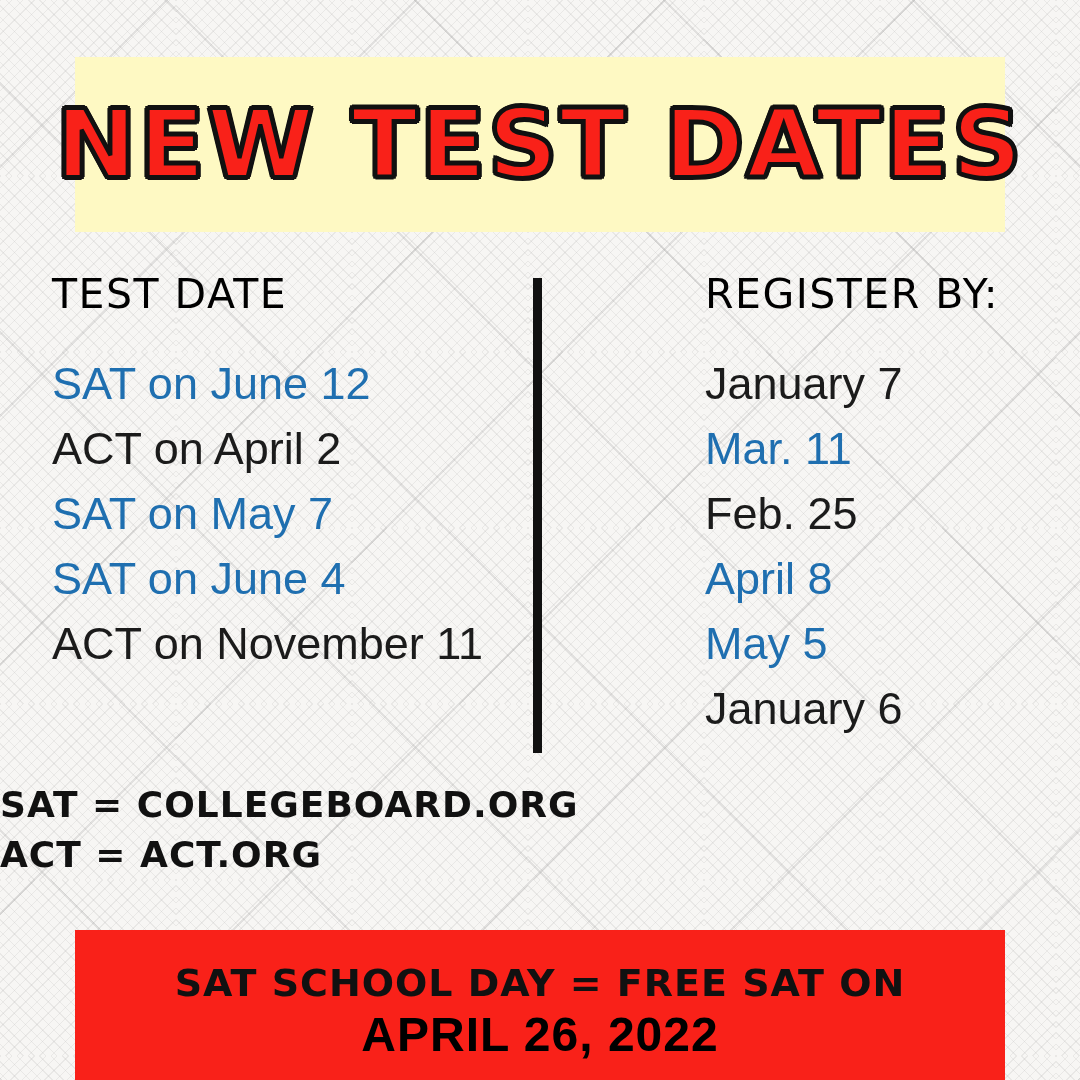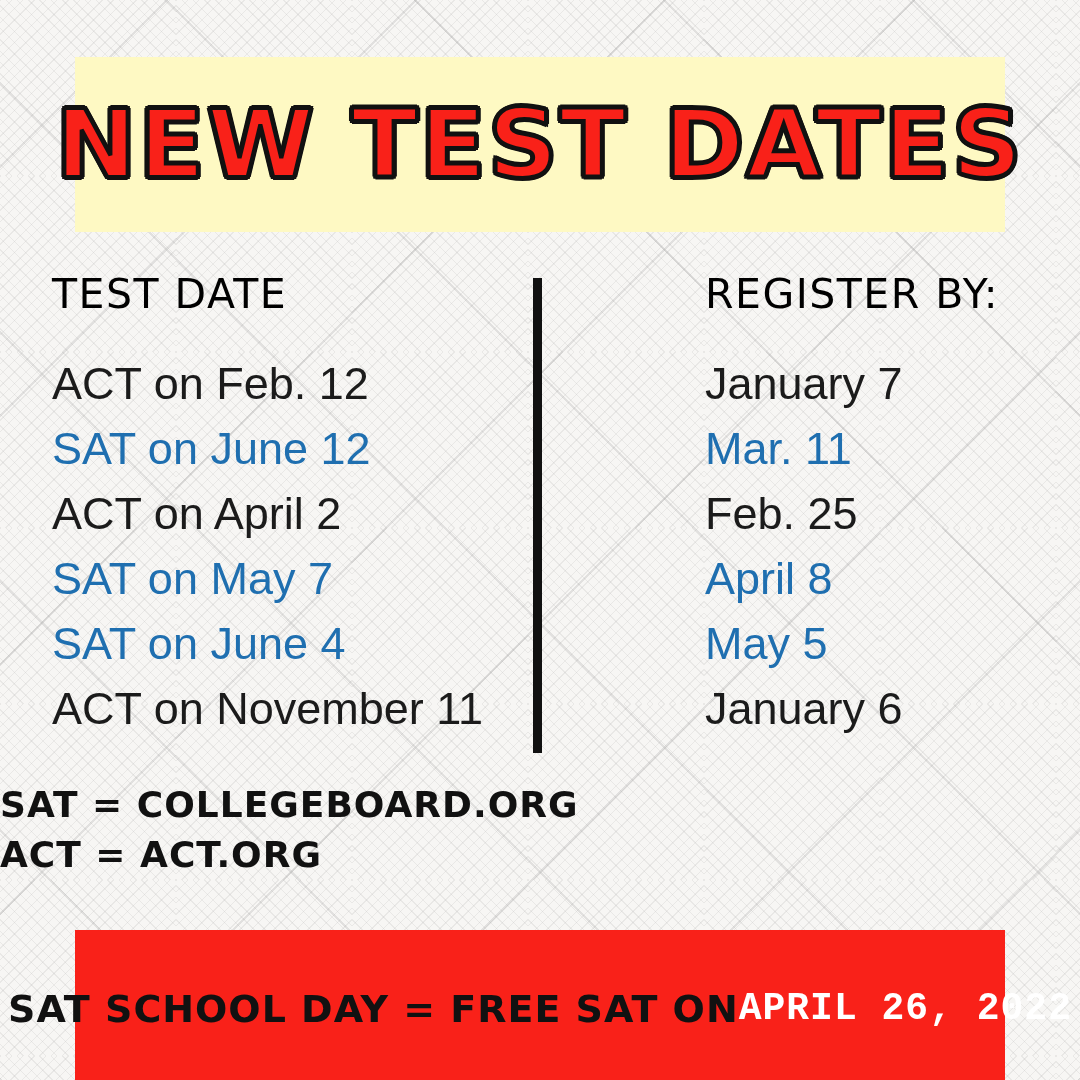--- a/index.html
+++ b/index.html
@@ -134,41 +134,41 @@
 
   
   .bottom-banner {
     position: absolute;
     left: 75px;
     top: 930px;
     width: 930px;
     height: 150px;
     background: #f92119;
     display: flex;
-    flex-direction: row;
+    flex-direction: column;
     align-items: center;
     justify-content: center;
     padding-top: 8px;
     box-sizing: border-box;
   }
   .bottom-line1 {
     font-family: "DejaVu Sans", sans-serif;
     font-weight: bold;
     font-size: 38px;
     letter-spacing: 1px;
     color: #111111;
     line-height: 52px;
     white-space: nowrap;
   }
   .bottom-line2 {
-    font-family: Liberation Mono, monospace;
-    font-weight: bold;
-    font-size: 38px;
+    font-family: Liberation Sans, sans-serif;
+    font-weight: bold;
+    font-size: 48px;
     letter-spacing: 1px;
-    color: #ffffff;
+    color: #000000;
     line-height: 52px;
     white-space: nowrap;
   }
 </style>
 </head>
 <body>
 
 <div class="page">
 
   <div class="bg-lattice"></div>
@@ -178,21 +178,20 @@
     <div class="header-title">NEW TEST DATES</div>
   </div>
 
   <div class="table-area">
 
     <div class="divider"></div>
 
     <div class="col col-left">
       <div class="col-head">TEST DATE</div>
       <div class="rows">
-        <div class="row-cell">ACT on Feb. 12</div>
         <div class="row-cell blue">SAT on June 12</div>
         <div class="row-cell">ACT on April 2</div>
         <div class="row-cell blue">SAT on May 7</div>
         <div class="row-cell blue">SAT on June 4</div>
         <div class="row-cell">ACT on November 11</div>
       </div>
     </div>
 
     <div class="col col-right">
       <div class="col-head">REGISTER BY:</div>

